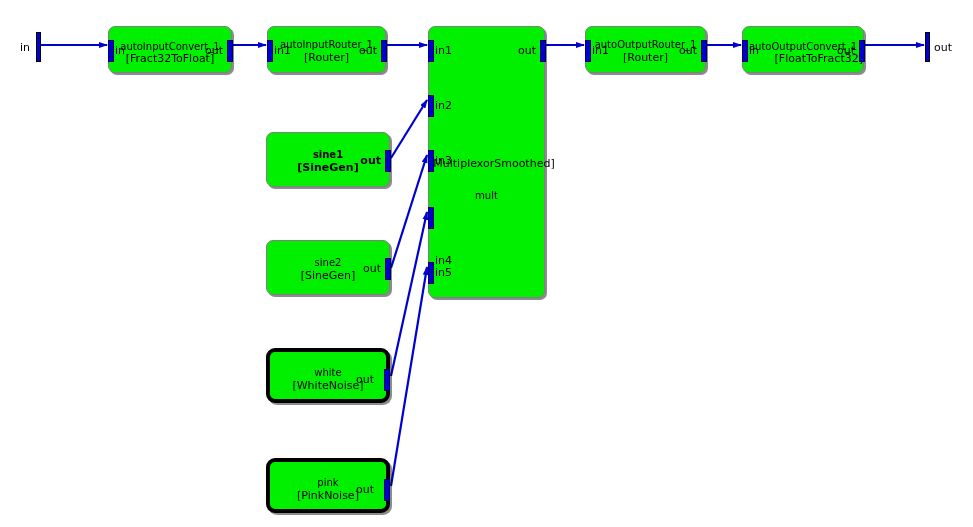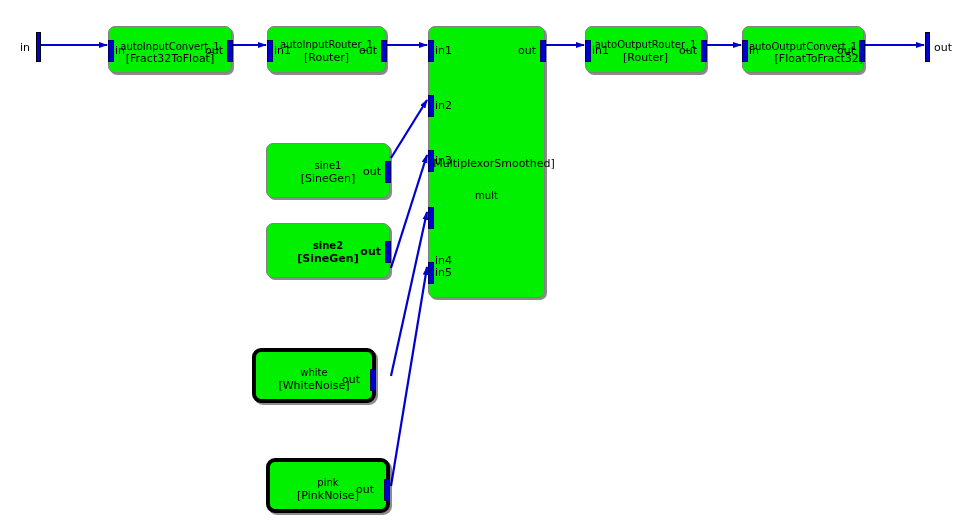--- a/index.html
+++ b/index.html
@@ -155,33 +155,33 @@
         <div class="port-label" style="right: 8px; top: 18px;">out</div>
       </div>
       <div class="block" style="left: 742px; top: 26px; width: 122px; height: 47px;">
         <div class="block-title" style="top: 14px;">autoOutputConvert_1</div>
         <div class="block-type" style="top: 26px; text-align: right;">[FloatToFract32]</div>
         <div class="port" style="left: -1px; top: 13px;"></div>
         <div class="port-label" style="left: 6px; top: 18px;">in</div>
         <div class="port" style="left: 116px; top: 13px;"></div>
         <div class="port-label" style="right: 8px; top: 18px;">out</div>
       </div>
-      <div class="block" style="left: 266px; top: 143px; width: 124px; height: 55px;">
+      <div class="block" style="left: 266px; top: 132px; width: 124px; height: 55px; font-weight: bold;">
         <div class="block-title" style="top: 16px;">sine1</div>
         <div class="block-type" style="top: 29px;">[SineGen]</div>
         <div class="port" style="left: 118px; top: 17px;"></div>
         <div class="port-label" style="right: 8px; top: 22px;">out</div>
       </div>
-      <div class="block" style="left: 266px; top: 223px; width: 124px; height: 55px; font-weight: bold;">
+      <div class="block" style="left: 266px; top: 240px; width: 124px; height: 55px;">
         <div class="block-title" style="top: 16px;">sine2</div>
         <div class="block-type" style="top: 29px;">[SineGen]</div>
         <div class="port" style="left: 118px; top: 17px;"></div>
         <div class="port-label" style="right: 8px; top: 22px;">out</div>
       </div>
-      <div class="block thick" style="left: 252px; top: 348px; width: 124px; height: 55px;">
+      <div class="block thick" style="left: 266px; top: 348px; width: 124px; height: 55px;">
         <div class="block-title" style="top: 15px;">white</div>
         <div class="block-type" style="top: 28px;">[WhiteNoise]</div>
         <div class="port" style="left: 114px; top: 17px;"></div>
         <div class="port-label" style="right: 12px; top: 22px;">out</div>
       </div>
       <div class="block thick" style="left: 266px; top: 458px; width: 124px; height: 55px;">
         <div class="block-title" style="top: 15px;">pink</div>
         <div class="block-type" style="top: 28px;">[PinkNoise]</div>
         <div class="port" style="left: 114px; top: 17px;"></div>
         <div class="port-label" style="right: 12px; top: 22px;">out</div>

